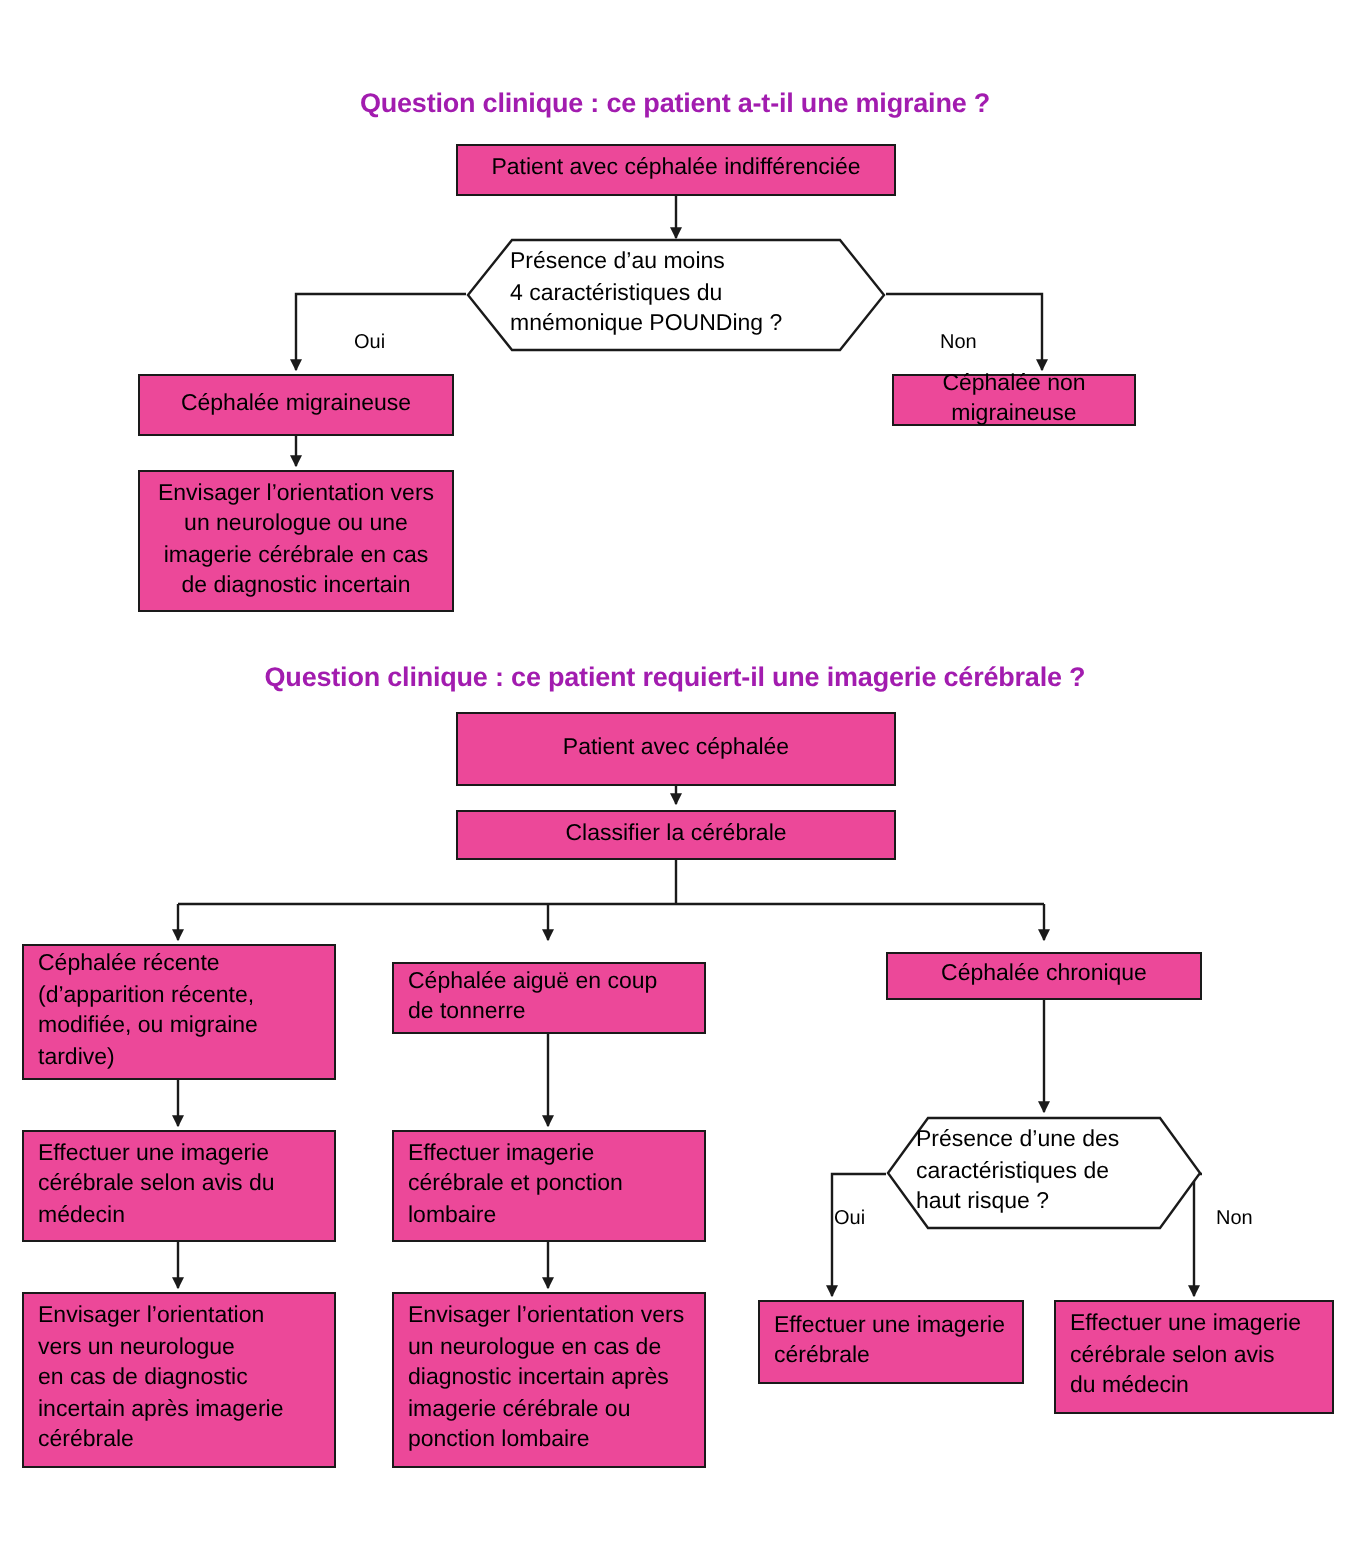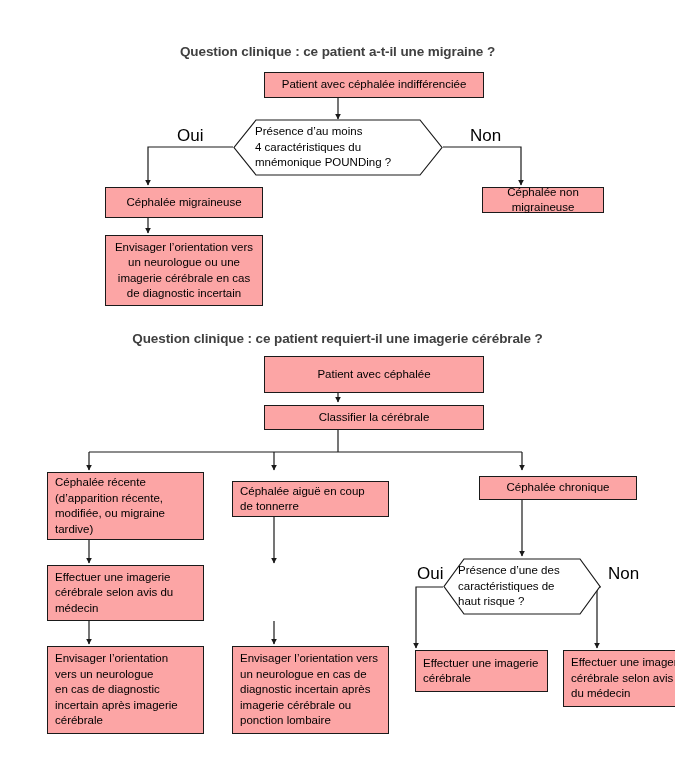--- a/index.html
+++ b/index.html
@@ -12,37 +12,36 @@
     width: 675px;
     height: 773px;
     background: #ffffff;
     font-family: "Liberation Sans", sans-serif;
     overflow: hidden;
   }
   .chart-title {
     position: absolute;
     font-size: 13.5px;
     font-weight: bold;
-    color: #404040;
+    color: #a21caf;
     text-align: center;
     white-space: nowrap;
     letter-spacing: -0.1px;
   }
   .node {
     position: absolute;
     box-sizing: border-box;
     border: 1px solid #1a1a1a;
-    background: #fca5a5;
+    background: #ec4899;
     color: #000000;
     font-size: 11.5px;
     line-height: 15.5px;
     display: flex;
     flex-direction: column;
     justify-content: center;
-    margin-left: 36px;
   }
   .node .txt {
     padding: 0 7px;
     white-space: pre-line;
   }
   .node.center .txt { text-align: center; }
   .node.left .txt { text-align: left; }
   .hex {
     position: absolute;
     color: #000000;
@@ -60,23 +59,24 @@
     left: 0; top: 0;
     width: 100%; height: 100%;
     display: flex;
     flex-direction: column;
     justify-content: center;
     white-space: pre-line;
     box-sizing: border-box;
   }
   .edge-label {
     position: absolute;
-    font-size: 17px;
+    font-size: 10px;
     color: #000000;
     white-space: nowrap;
+    margin-top: 40px;
   }
   svg.connectors {
     position: absolute;
     left: 0;
     top: 0;
     width: 675px;
     height: 773px;
     pointer-events: none;
   }
 </style>
@@ -193,20 +193,25 @@
   </div>
 
   <div class="node left" style="left:11px; top:646px; width:157px; height:88px;">
     <div class="txt">Envisager l’orientation
    vers un neurologue
    en cas de diagnostic
    incertain après imagerie
    cérébrale</div>
   </div>
 
+  <div class="node left" style="left:196px; top:565px; width:157px; height:56px;">
+    <div class="txt">Effectuer imagerie
+   cérébrale et ponction
+   lombaire</div>
+  </div>
 
   <div class="node left" style="left:196px; top:646px; width:157px; height:88px;">
     <div class="txt">Envisager l’orientation vers
 un neurologue en cas de
 diagnostic incertain après
 imagerie cérébrale ou
 ponction lombaire</div>
   </div>
 
   <div class="hex" style="left:443px; top:558px; width:158px; height:57px;">

